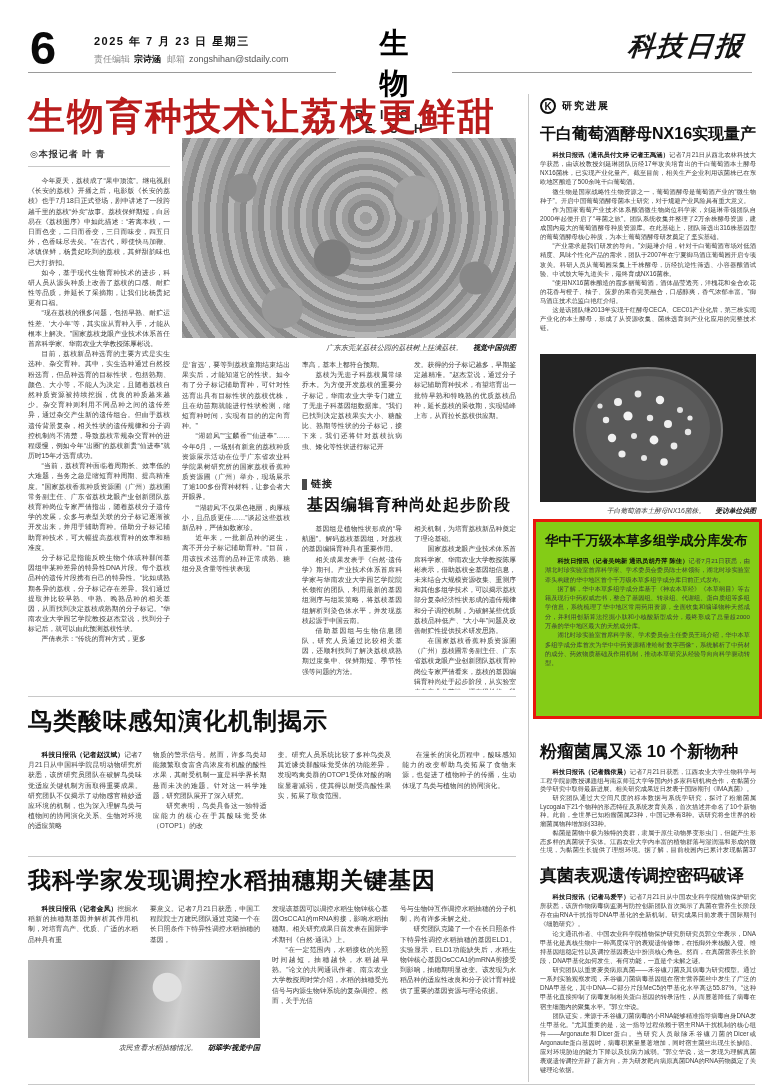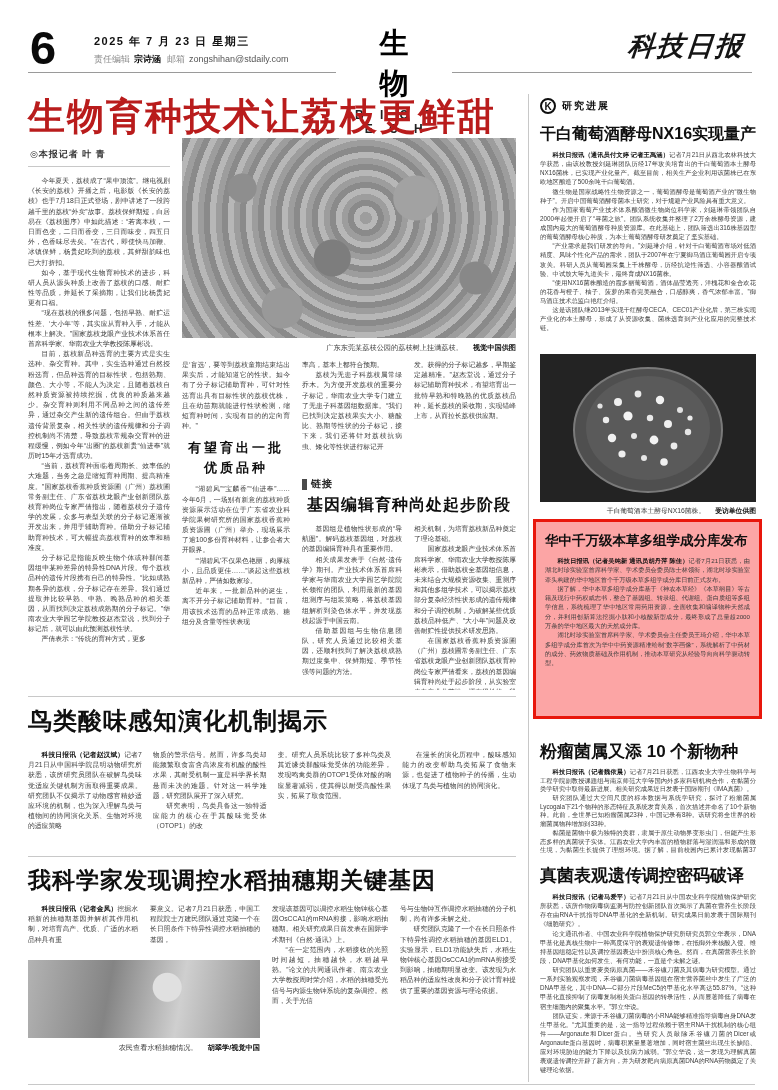--- a/index.html
+++ b/index.html
@@ -33,21 +33,21 @@
            text-indent:0;line-height:1.5;margin:7px 0;color:#0f0f0f;}
 
   
   .col{font-size:6.8px;line-height:1.5;color:#3c3c3c;overflow:hidden;text-align:justify;}
   .col-sm{font-size:6.3px;line-height:1.45;}
   .col p{margin:0;text-indent:2em;}
   .col p.ni{text-indent:0;}
   .col p b{color:#111;}
 
   
-  .cap{font-size:7.2px;color:#3c3c3c;}
+  .cap{font-size:7.2px;color:#3c3c3c;font-style:italic;}
   .cap .credit{font-weight:bold;color:#111;margin-left:10px;}
   .cap-r{text-align:right;}
 
   
   .photo{background:#b9b9b9;}
   .photo-lychee{background:
      radial-gradient(circle at 18% 25%, #8e8e8e 0 14px, transparent 15px),
      radial-gradient(circle at 45% 60%, #7d7d7d 0 18px, transparent 19px),
      radial-gradient(circle at 70% 30%, #a2a2a2 0 22px, transparent 23px),
      radial-gradient(circle at 88% 70%, #888 0 16px, transparent 17px),
@@ -63,21 +63,21 @@
                display:flex;align-items:center;justify-content:center;
                font-size:10px;font-weight:bold;color:#0f0f0f;box-sizing:border-box;}
   .badge .lbl{font-size:10px;font-weight:bold;letter-spacing:2px;color:#0f0f0f;}
 
   
   .linktag{display:flex;align-items:center;gap:4px;}
   .linktag .bar{width:5px;height:11px;background:#4a4a4a;}
   .linktag .txt{font-size:10px;font-weight:bold;letter-spacing:1px;color:#222;}
 
   
-  .redbox{border:3px solid #e8170c;background:#fca5a5;box-sizing:border-box;padding:10px 9px 6px;}
+  .redbox{border:3px solid #e8170c;background:#84cc16;box-sizing:border-box;padding:10px 9px 6px;}
   .redbox .h-right{font-size:13.5px;}
   .redbox .col{margin-top:6px;font-size:6.2px;line-height:1.5;height:146px;}
 </style>
 </head>
 <body>
 
 <div class="page">
 
   <div class="abs pagenum" style="left:30px;top:24px;">6</div>
   <div class="abs date" style="left:94px;top:34px;">2025 年 7 月 23 日 星期三</div>
@@ -106,21 +106,20 @@
     <p>严倩表示：“传统的育种方式，更多</p>
   </div>
 
   <div class="abs photo photo-lychee" style="left:182px;top:138px;width:334px;height:200px;"></div>
   <div class="abs cap" style="left:182px;top:343px;width:334px;text-align:right;">
     <span>广东东莞某荔枝公园的荔枝树上挂满荔枝。</span><span class="credit">视觉中国供图</span>
   </div>
 
   <div class="abs col" style="left:182px;top:360px;width:108px;height:330px;">
     <p class="ni">是‘盲选’，要等到荔枝童期结束结出果实后，才能知道它的性状。如今有了分子标记辅助育种，可针对性选育出具有目标性状的荔枝优株，且在幼苗期就能进行性状检测，缩短育种时间，实现有目的的定向育种。”</p>
-    <div class="subhead" style="letter-spacing:3px;">有望育出一批优质品种</div>
     <p>“湖碧凤”“宝麟香”“仙进奉”……今年6月，一场别有新意的荔枝种质资源展示活动在位于广东省农业科学院果树研究所的国家荔枝香蕉种质资源圃（广州）举办，现场展示了逾100多份育种材料，让参会者大开眼界。</p>
     <p>“‘湖碧凤’不仅果色艳丽，肉厚核小，且品质更佳……”谈起这些荔枝新品种，严倩如数家珍。</p>
     <p>近年来，一批新品种的诞生，离不开分子标记辅助育种。“目前，用该技术选育的品种正常成熟、糖组分及含量等性状表现</p>
   </div>
 
   <div class="abs col" style="left:302px;top:360px;width:100px;height:108px;">
     <p class="ni">率高，基本上都符合预期。</p>
     <p>荔枝为无患子科荔枝属常绿乔木。为方便开发荔枝的重要分子标记，华南农业大学专门建立了无患子科基因组数据库。“我们已找到决定荔枝果实大小、糖酸比、熟期等性状的分子标记，接下来，我们还将针对荔枝抗病虫、矮化等性状进行标记开</p>
   </div>
   <div class="abs col" style="left:414px;top:360px;width:102px;height:108px;">

